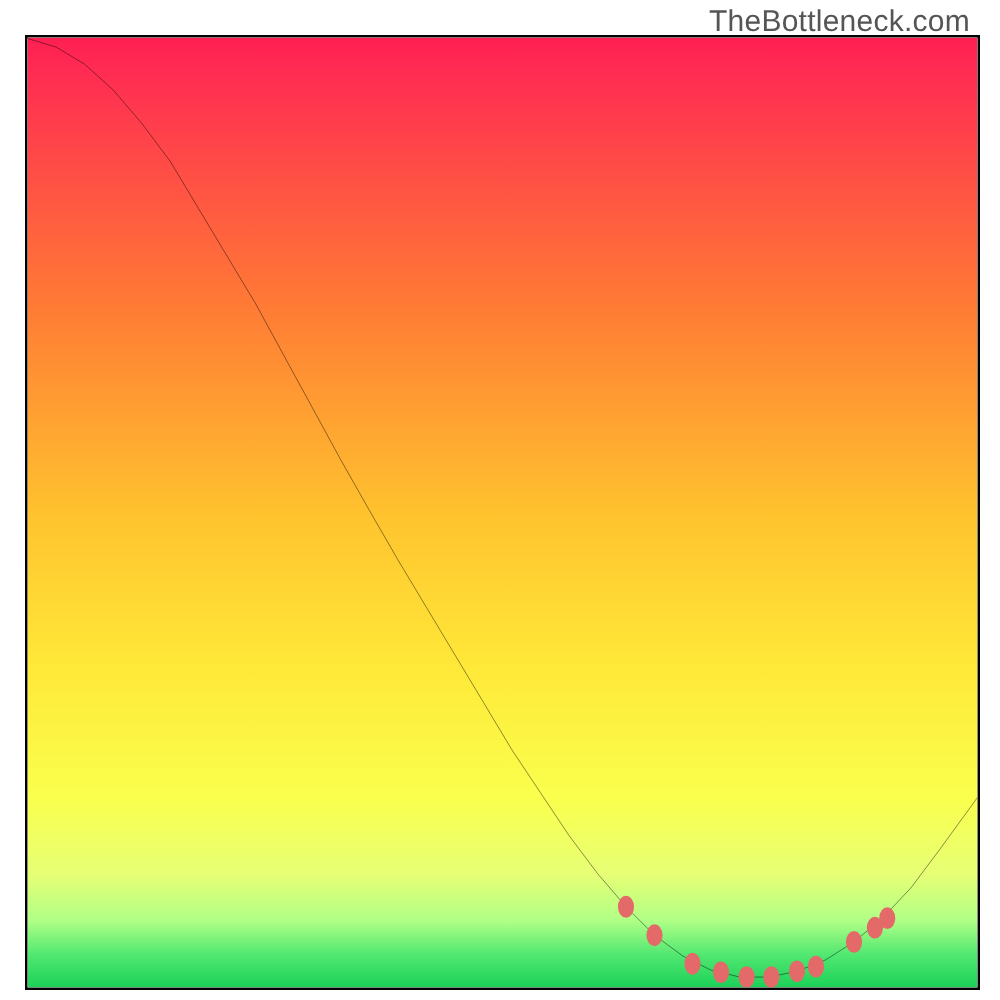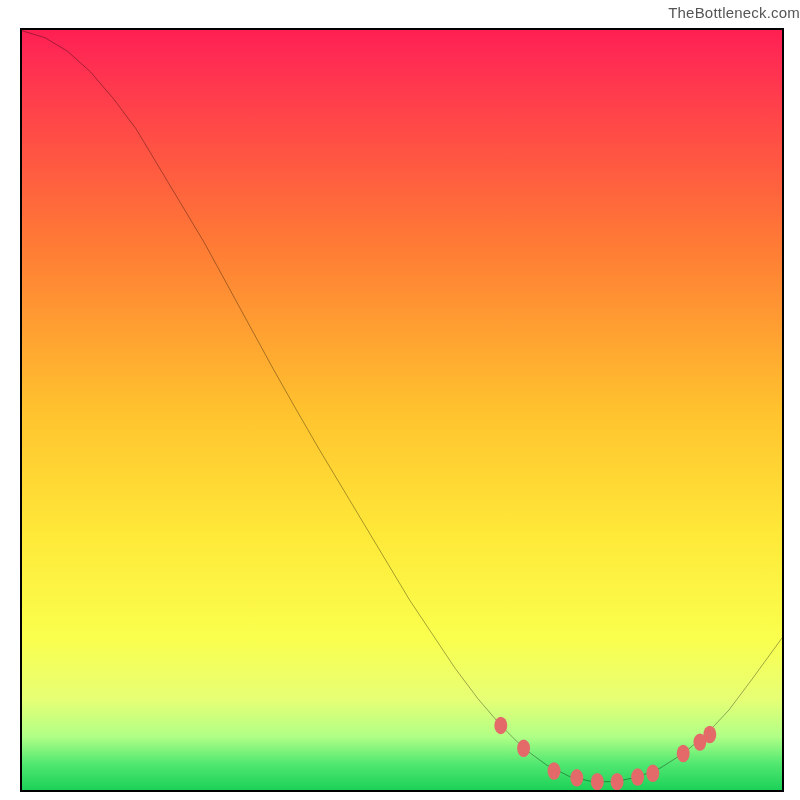--- a/index.html
+++ b/index.html
@@ -12,22 +12,22 @@
     font-family: Arial, Helvetica, sans-serif;
   }
   .frame {
     position: relative;
     width: 800px;
     height: 800px;
   }
   .watermark {
     position: absolute;
     top: 4px;
-    right: 0;
-    font-size: 15px;
+    right: 24px;
+    font-size: 24px;
     color: #555555;
     font-weight: 400;
     z-index: 5;
     letter-spacing: 0.2px;
   }
   .plot {
     position: absolute;
     left: 20px;
     top: 28px;
     width: 760px;

